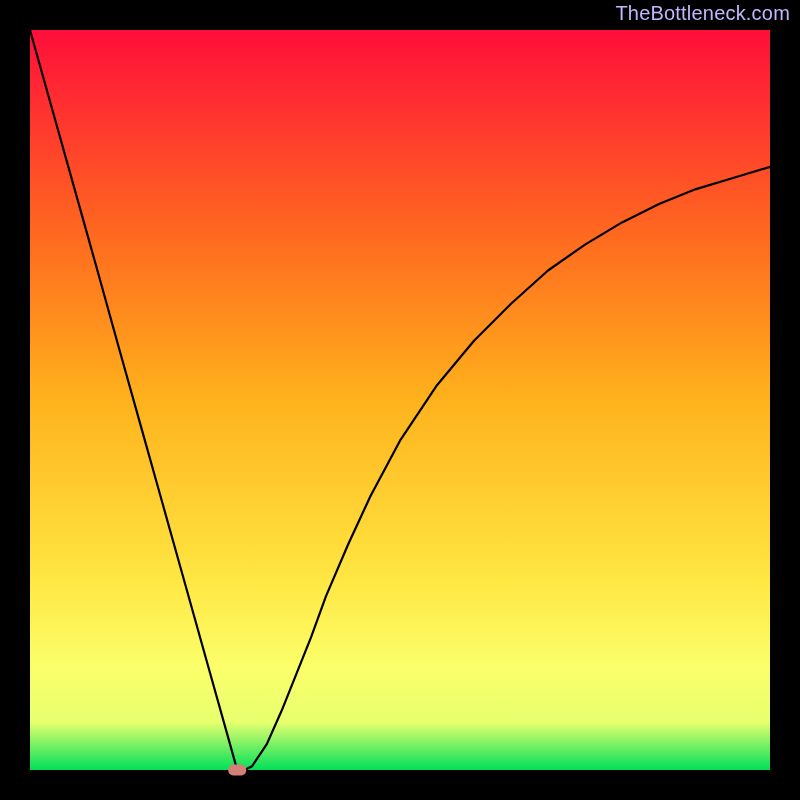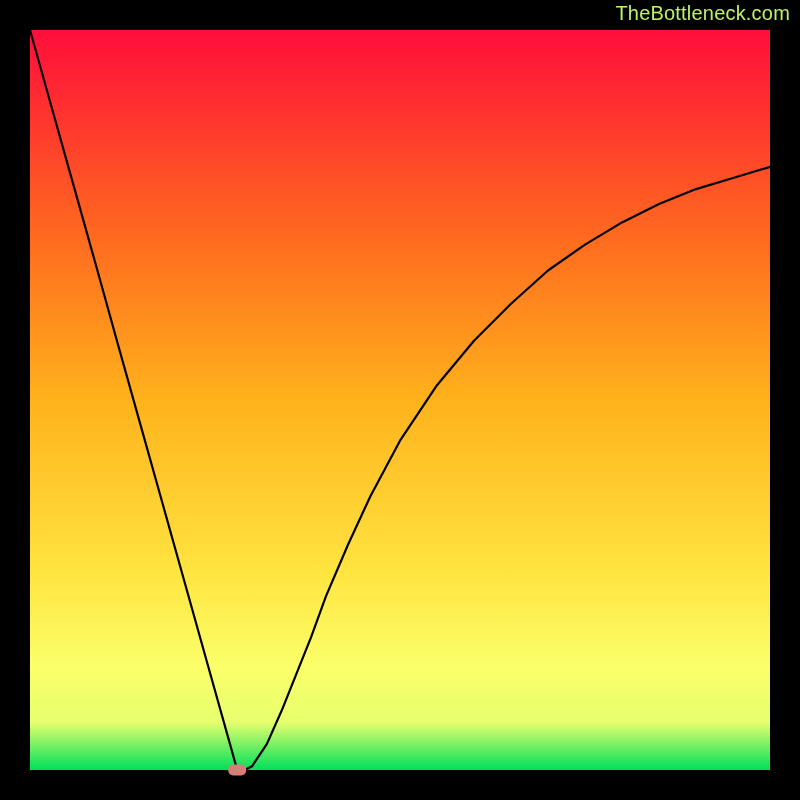--- a/index.html
+++ b/index.html
@@ -14,21 +14,21 @@
   .frame {
     position: relative;
     width: 800px;
     height: 800px;
     background: #000;
   }
   .watermark {
     position: absolute;
     top: 2px;
     right: 10px;
-    color: #bef264;
+    color: #c4b5fd;
     font-size: 20px;
     font-weight: 500;
     letter-spacing: 0.2px;
     z-index: 20;
   }
   svg.plot {
     position: absolute;
     top: 0;
     left: 0;
     width: 800px;

